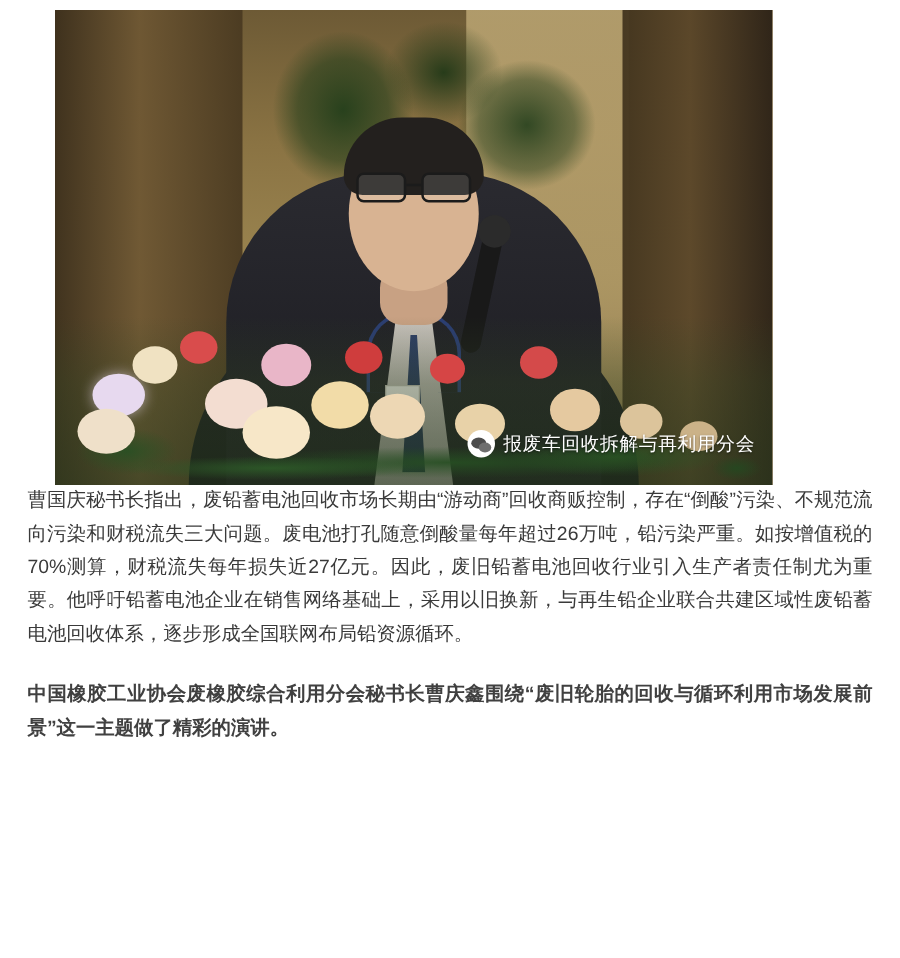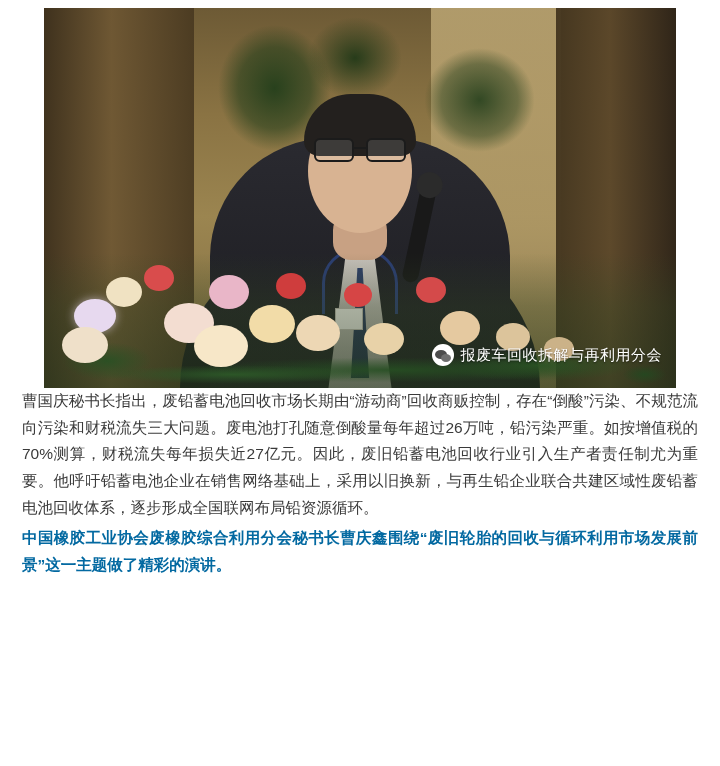--- a/index.html
+++ b/index.html
@@ -19,21 +19,21 @@
     padding: 0;
   }
 
   
   .photo-wrap {
     margin: 8px 44px 0 44px;
     position: relative;
   }
   .photo {
     position: relative;
-    width: 632px;
+    width: 574px;
     height: 380px;
     overflow: hidden;
     background: #8a6f3d;
   }
   
   .bg-wall {
     position: absolute;
     inset: 0;
     background:
       linear-gradient(180deg, #6d5a35 0%, #8a7343 28%, #9b8550 55%, #7d6a40 100%);
@@ -268,23 +268,23 @@
   }
   .article p {
     margin: 0 0 2px 0;
     font-size: 15.5px;
     line-height: 1.72;
     color: #3a3a3a;
     text-align: justify;
     text-justify: inter-ideograph;
   }
   .article p.highlight {
-    color: #0369a1;
+    color: #404040;
     font-weight: bold;
-    margin-top: 4px;
+    margin-top: 22px;
   }
 </style>
 </head>
 <body>
 
 <div class="page">
 
   <div class="photo-wrap">
     <div class="photo">
       <div class="bg-wall"></div>

